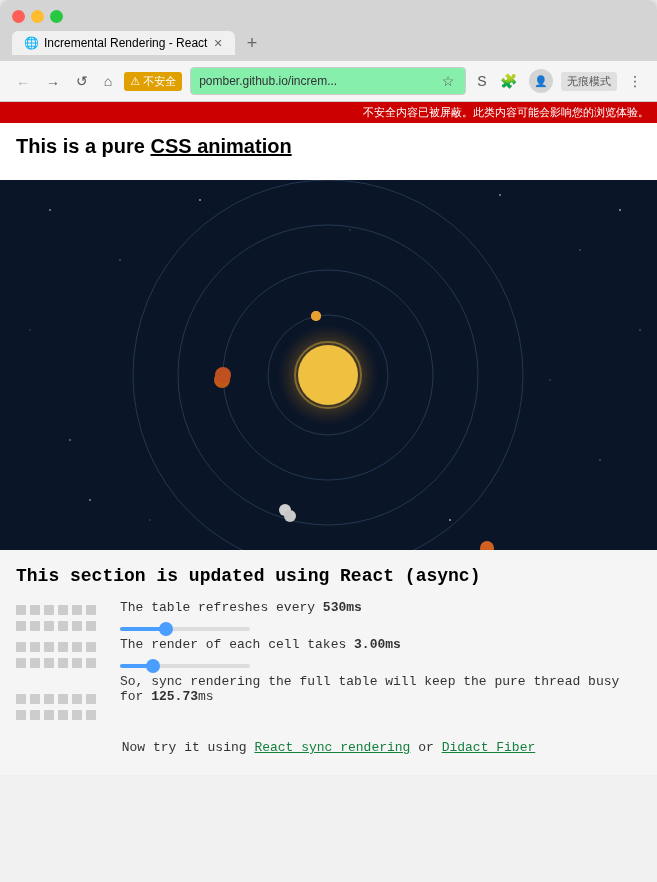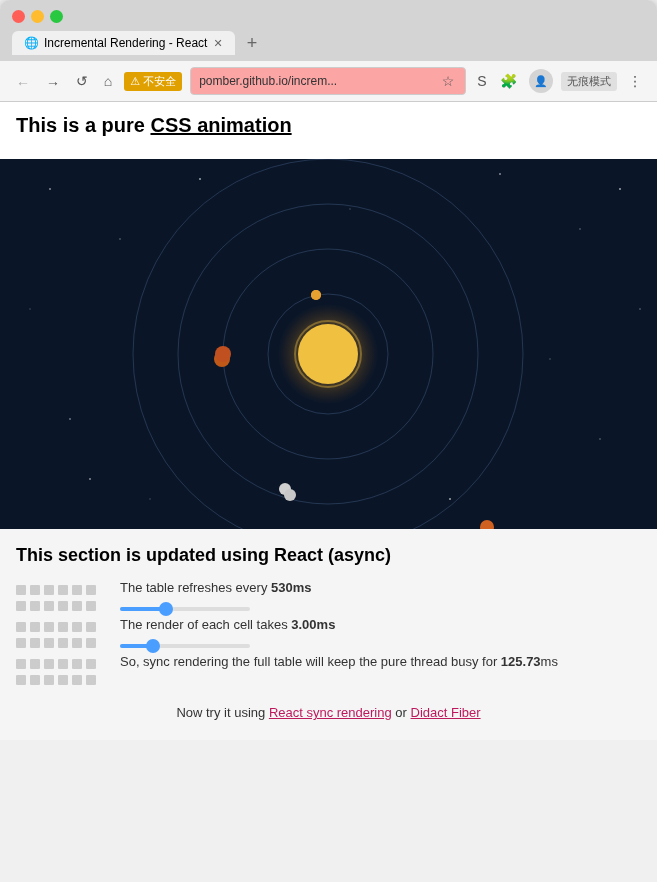--- a/index.html
+++ b/index.html
@@ -61,21 +61,21 @@
       background: #e0a000;
       color: white;
       padding: 2px 6px;
       border-radius: 3px;
       font-size: 11px;
       white-space: nowrap;
       text-align: right;
     }
     .url-box {
       flex: 1;
-      background: #fca5a5;
+      background: #86efac;
       border: 1px solid #ccc;
       border-radius: 4px;
       padding: 3px 8px;
       font-size: 12px;
       color: #333;
       display: flex; align-items: center; gap: 4px;
     }
     .url-text { flex: 1; }
     .star-btn, .s-btn, .ext-btn, .menu-btn {
       background: none; border: none; cursor: pointer;
@@ -132,20 +132,21 @@
     .solar-canvas {
       width: 100%;
       height: 100%;
       position: relative;
     }
 
     
     .bottom-section {
       background: #f5f5f5;
       padding: 16px 16px 20px;
+      font-family: Liberation Mono, monospace;
     }
     .section-title {
       font-size: 18px;
       font-weight: bold;
       margin-bottom: 14px;
       color: #000;
     }
     .data-row {
       display: flex;
       align-items: flex-end;
@@ -190,21 +191,21 @@
       top: -5px;
       transform: translateX(-50%);
     }
     .links-row {
       text-align: center;
       margin-top: 20px;
       font-size: 13px;
       color: #333;
     }
     .links-row a {
-      color: #be185d;
+      color: #15803d;
       text-decoration: underline;
       cursor: pointer;
     }
 
     
     .orbit { fill: none; stroke: rgba(100,130,180,0.3); stroke-width: 1; }
     .sun { fill: #f0c040; }
   </style>
 </head>
 <body>
@@ -243,20 +244,23 @@
       <button class="star-btn">☆</button>
     </div>
 
     <button class="s-btn">S</button>
     <button class="ext-btn">🧩</button>
     <div class="user-badge">👤</div>
     <div class="incognito-badge">无痕模式</div>
     <button class="menu-btn">⋮</button>
   </div>
 
+  <div class="red-banner">
+    <span>不安全内容已被屏蔽。此类内容可能会影响您的浏览体验。</span>
+  </div>
 
   <div class="page-content">
     <div class="page-title">
       <span>This is a pure </span><u>CSS animation</u>
     </div>
   </div>
 
   <div class="solar-system-container">
     <svg class="solar-canvas" viewBox="0 0 657 370" xmlns="http://www.w3.org/2000/svg">
 

